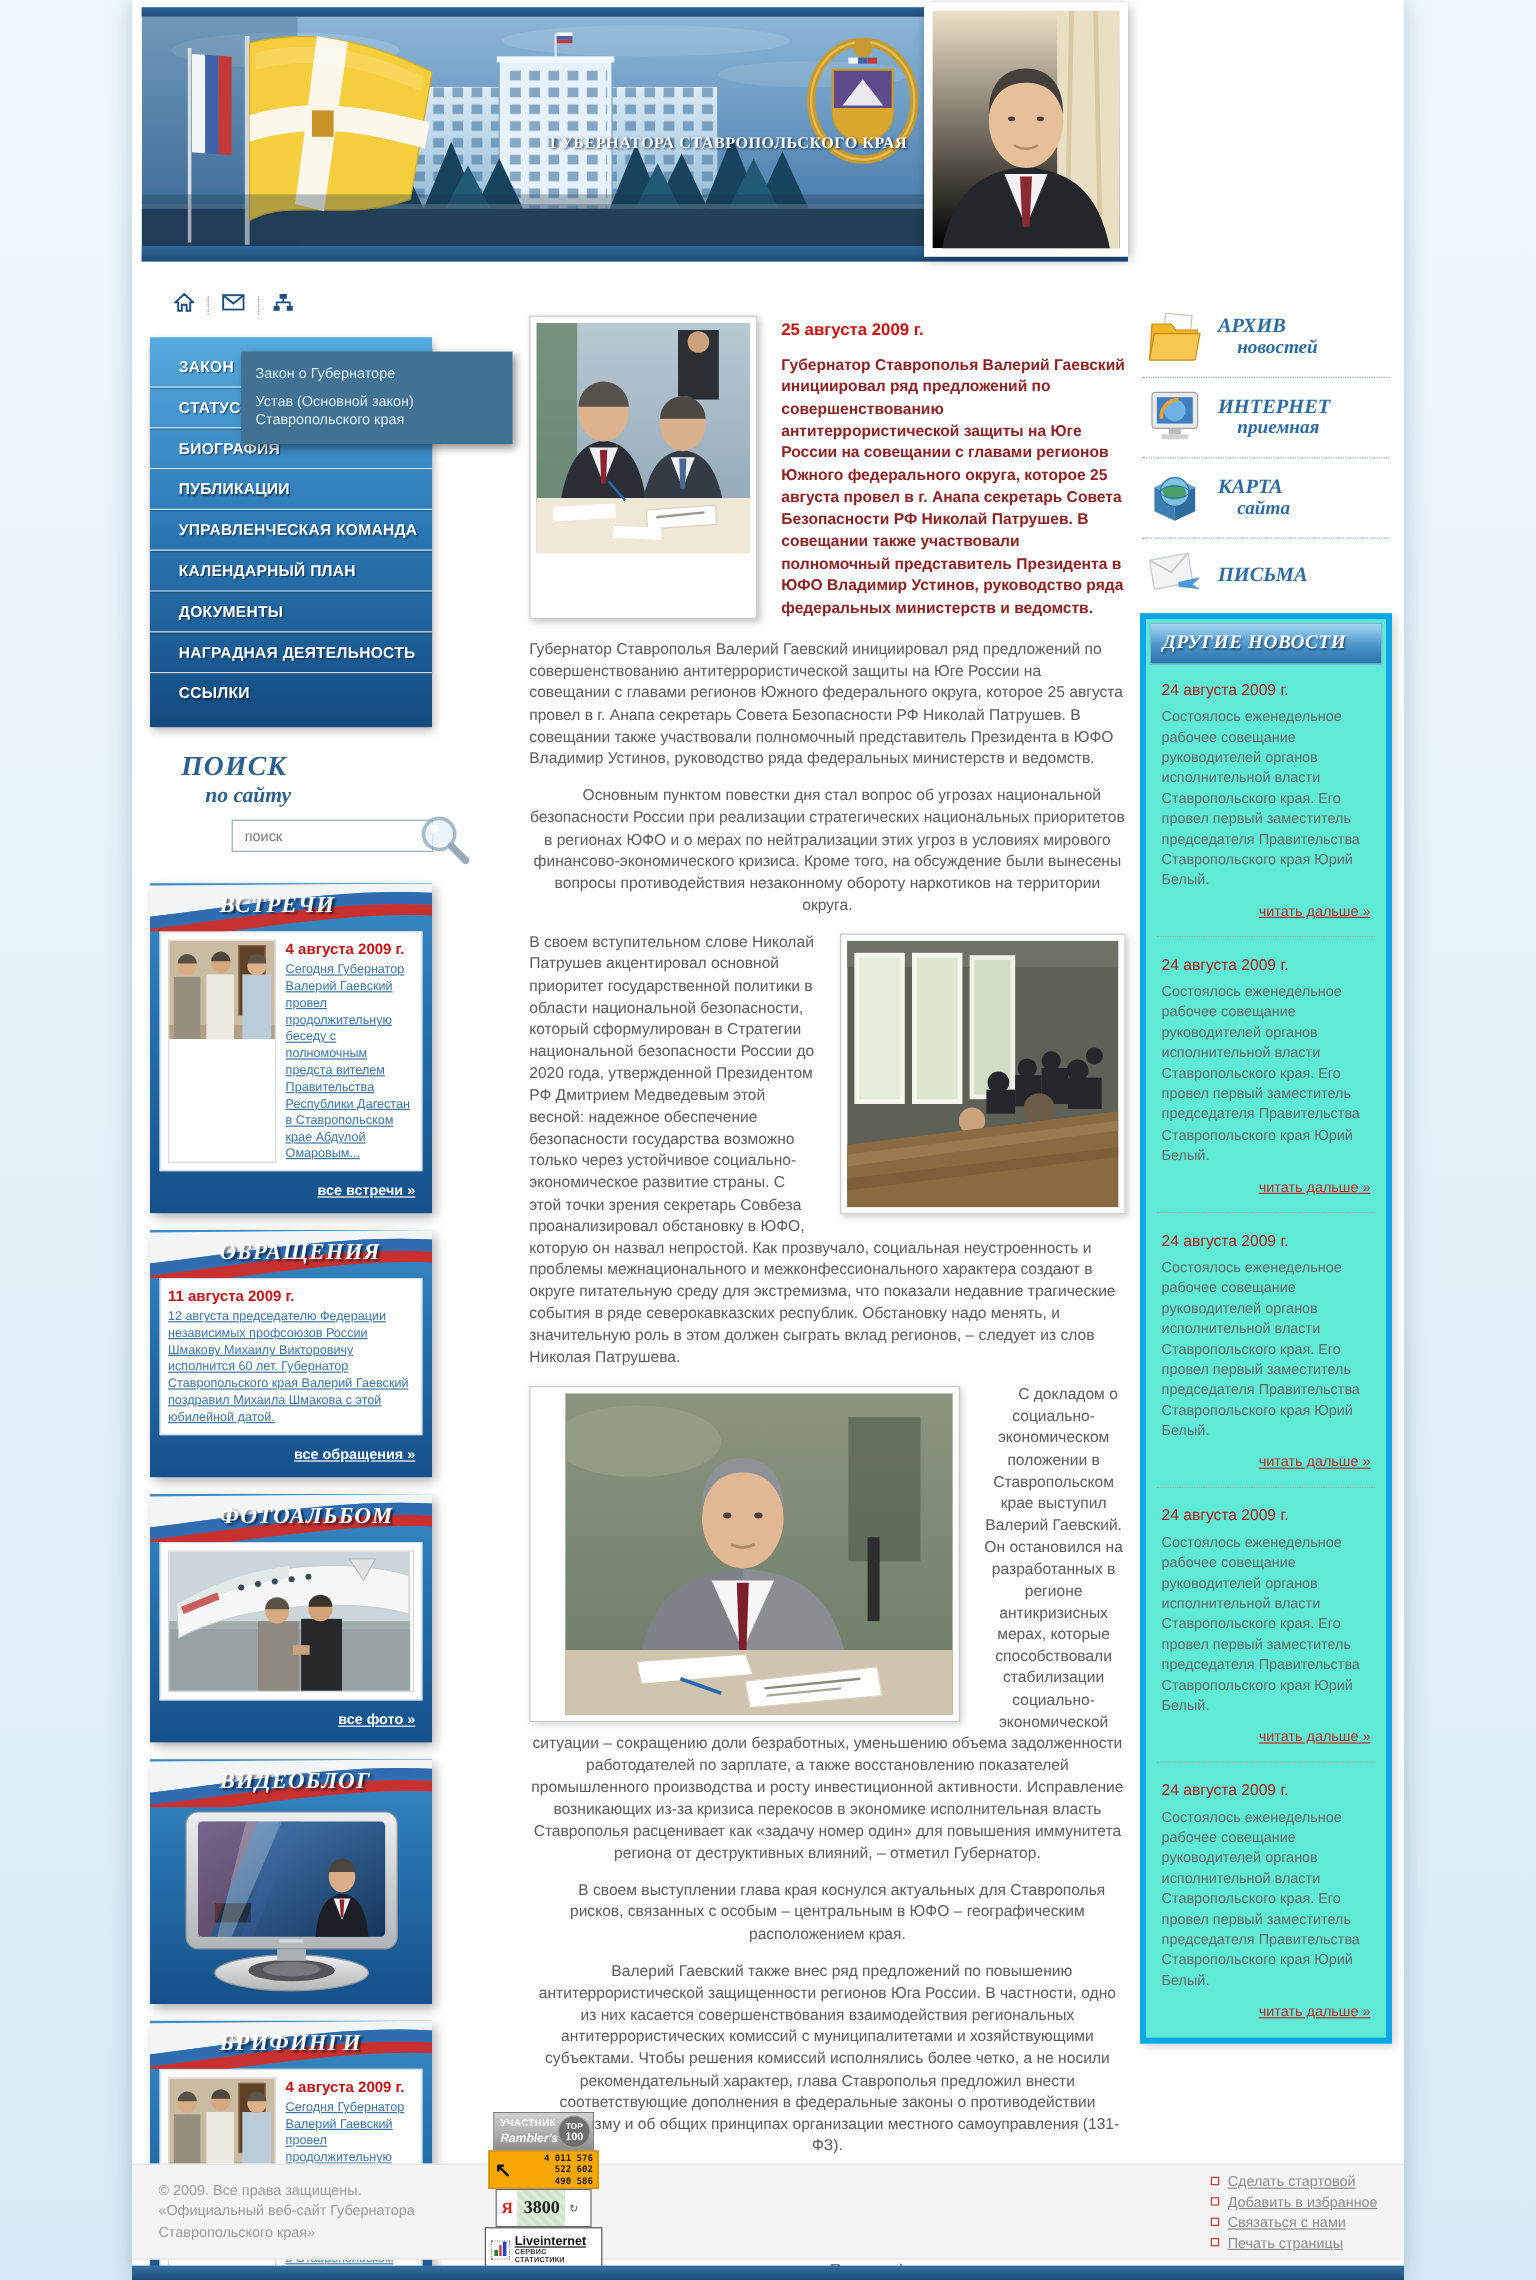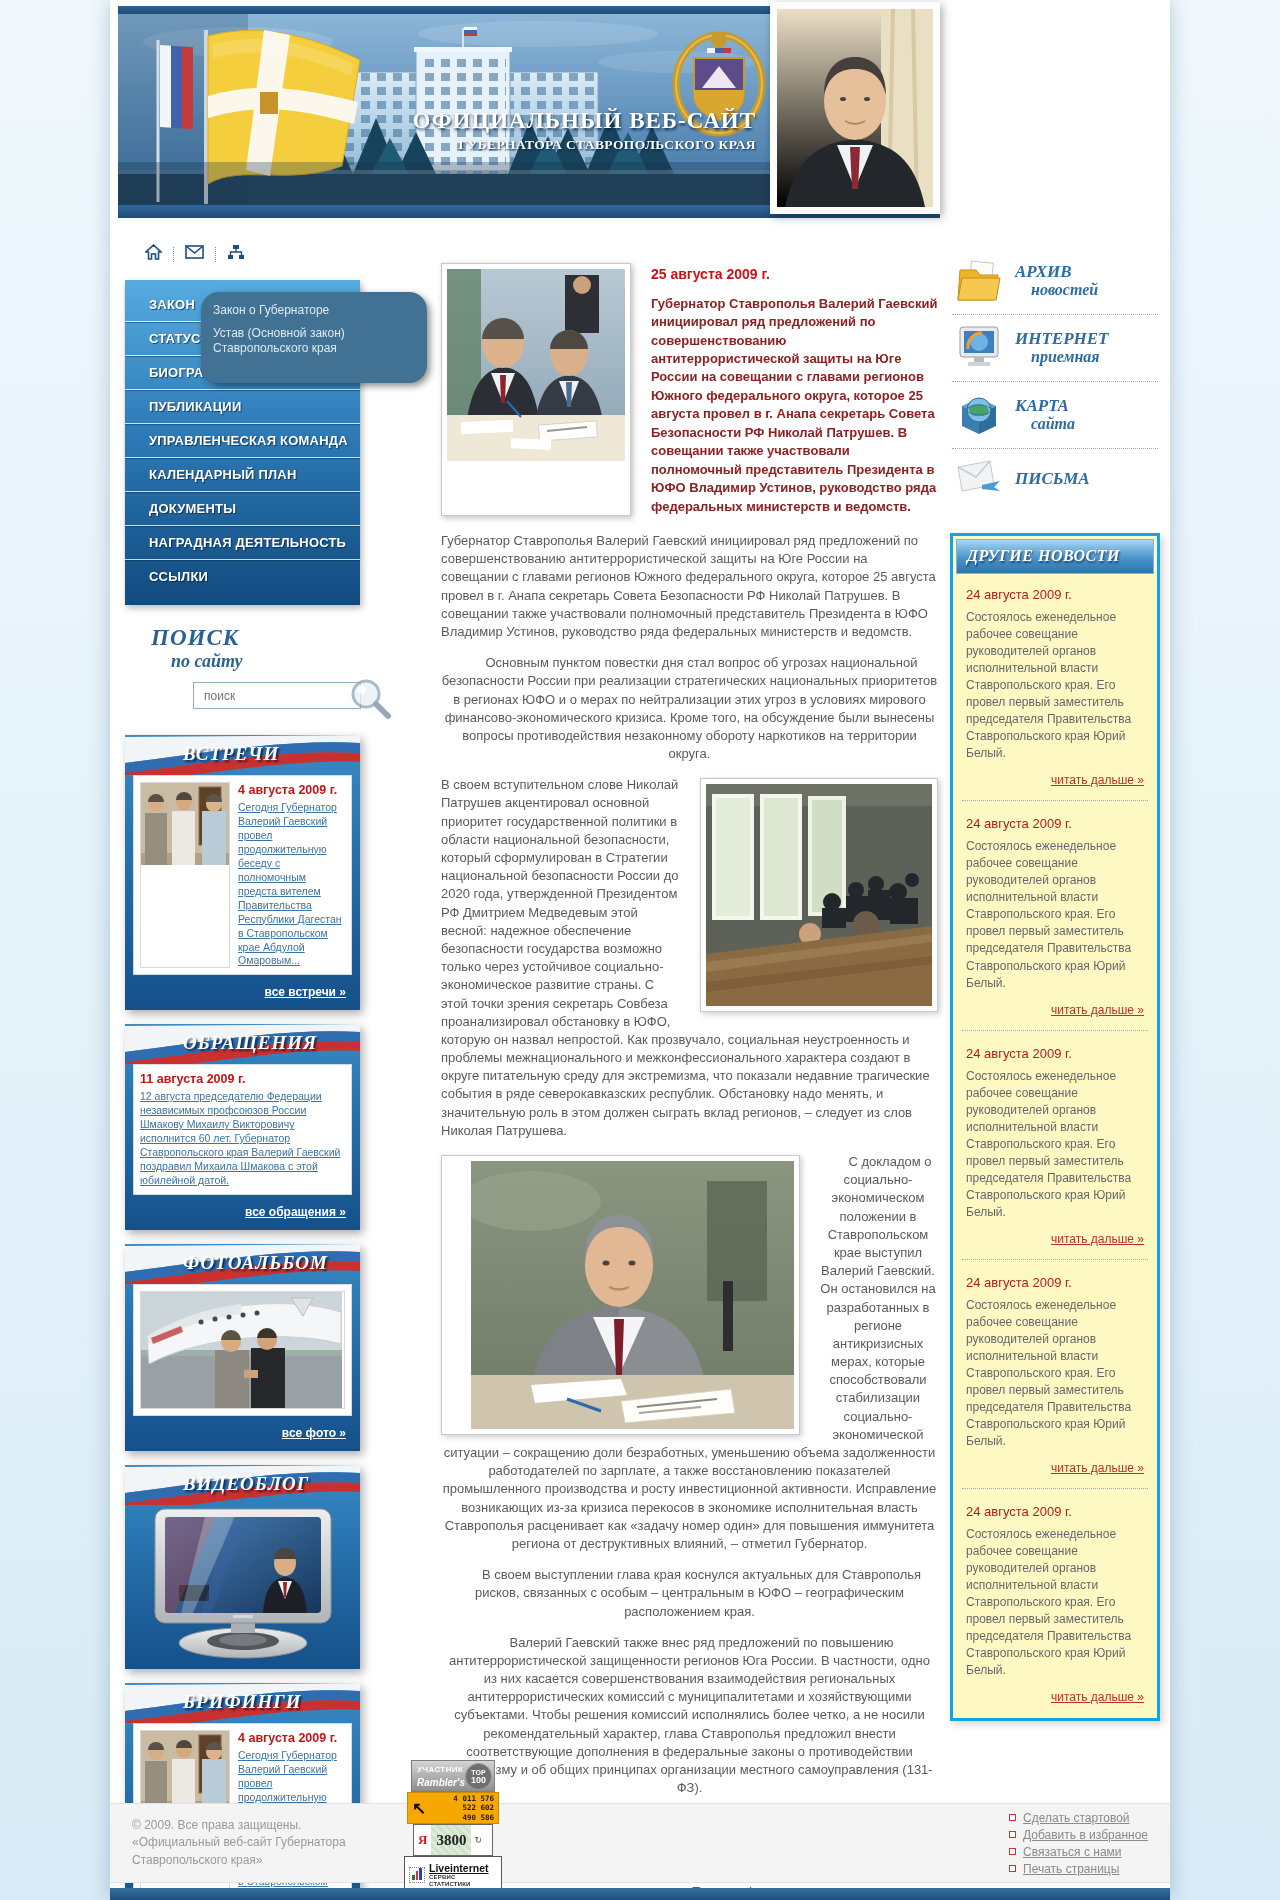--- a/index.html
+++ b/index.html
@@ -35,21 +35,21 @@
   .icons-row{display:flex;align-items:center;gap:11px;margin:26px 0 16px 20px;}
   .icons-row .vsep{width:0;height:15px;border-left:1px dotted #6f93ad;}
   .icon-btn{cursor:pointer;display:block;}
   .menu{position:relative;background:linear-gradient(180deg,#57abe0 0%,#2e7cb8 45%,#124a7f 100%);
         box-shadow:2px 3px 7px rgba(0,0,0,.28);padding:8px 0 12px;}
   .menu-item{padding:9px 8px 8px 24px;color:#fff;font-weight:bold;font-size:13px;line-height:16px;
         letter-spacing:.2px;text-shadow:1px 1px 1px rgba(0,20,40,.6);cursor:pointer;}
   .menu-item.sep{border-bottom:1px solid rgba(255,255,255,.78);
         box-shadow:0 1px 1px rgba(0,20,40,.3);margin:0 0 0 0;}
   .submenu{position:absolute;left:76px;top:12px;width:226px;background:#417193;
-        box-shadow:3px 3px 7px rgba(0,0,0,.45);padding:7px 0 23px;z-index:6;border-radius:18px;}
+        box-shadow:3px 3px 7px rgba(0,0,0,.45);padding:7px 0 9px;z-index:6;}
   .submenu-item{padding:4px 12px 3px;color:#dcebf4;font-size:12px;line-height:1.3;cursor:pointer;}
 
   .search{margin:20px 0 0 26px;color:#2b6191;font-family:"Liberation Serif",serif;}
   .search .t1{font-size:23px;font-style:italic;font-weight:bold;letter-spacing:1px;}
   .search .t2{font-size:18px;font-style:italic;font-weight:bold;margin-left:20px;}
   .search-box{position:relative;margin:10px 0 0 42px;width:168px;}
   .search-input{width:168px;height:27px;border:1px solid #96adbe;background:#fff;padding:0 10px;
         font:12px "Liberation Sans",sans-serif;color:#666;box-sizing:border-box;}
   .magnifier{position:absolute;right:-32px;top:-7px;cursor:pointer;}
 
@@ -86,21 +86,21 @@
   .ph-r{float:right;margin:2px 0 10px 16px;}
   .ph-l{float:left;margin:2px 18px 8px 0;}
 
   
   .quick{margin-top:30px;}
   .ql{display:flex;align-items:center;gap:13px;padding:10px 0 12px 6px;cursor:pointer;}
   .qsep{border-top:1px dotted #8fb3c9;margin:0 2px;}
   .ql-label{font-family:"Liberation Serif",serif;font-style:italic;font-weight:bold;
         color:#2d6ba3;font-size:17px;line-height:1.12;}
   .ql-label .l2{padding-left:16px;font-size:16px;}
-  .newsbox{margin-top:22px;border:3px solid #0ea5e9;background:#fef9c3;
+  .newsbox{border:5px solid #0ea5e9;background:#5eead4;
         box-shadow:3px 3px 8px rgba(0,0,0,.18);padding:3px;}
   .news-head{background:linear-gradient(180deg,#a6d7f2 0%,#4a94cb 55%,#2d74ab 100%);
         border:1px solid #7fb3d6;padding:7px 10px 8px;color:#fff;
         font-family:"Liberation Serif",serif;font-style:italic;font-weight:bold;font-size:16px;
         letter-spacing:.5px;text-shadow:1px 2px 2px rgba(0,20,50,.6);}
   .news-item{padding:13px 10px 10px;}
   .news-date{color:#b81a1a;font-weight:normal;font-size:13px;margin-bottom:7px;}
   .news-text{color:#67676a;font-size:12px;line-height:1.42;}
   .news-more{text-align:right;margin-top:8px;}
   .news-more span{color:#c22b2b;font-size:12px;text-decoration:underline;cursor:pointer;}
@@ -226,21 +226,20 @@
           <rect x="33" y="16" width="8" height="5" fill="#f2f4f6"></rect>
           <rect x="41" y="16" width="8" height="5" fill="#3f62a8"></rect>
           <rect x="49" y="16" width="8" height="5" fill="#c23a3a"></rect>
           <path d="M20,26 L70,26 L70,62 Q70,80 45,88 Q20,80 20,62 Z" fill="#5d4b8c" stroke="#c69a2e" stroke-width="2"></path>
           <path d="M20,58 L70,58 L70,62 Q70,80 45,88 Q20,80 20,62 Z" fill="#d9a72e"></path>
           <polygon points="28,56 45,34 62,56" fill="#ece8f2"></polygon>
         </g>
         <rect x="0" y="148" width="652" height="43" fill="#16324a" opacity="0.3"></rect>
       </svg>
       <div class="banner-title">
-        <div class="l1">ОФИЦИАЛЬНЫЙ ВЕБ-САЙТ</div>
         <div class="l2">ГУБЕРНАТОРА СТАВРОПОЛЬСКОГО КРАЯ</div>
       </div>
     </div>
     <div class="strip-bottom"></div>
     <div class="portrait">
       <svg width="156" height="198" viewBox="0 0 156 198">
         <defs>
           <linearGradient id="pbg1" x1="0" y1="0" x2="0" y2="1">
             <stop offset="0" stop-color="#ecdfc6"></stop>
               <stop offset="1" stop-color="#cbb globalism"></stop>

